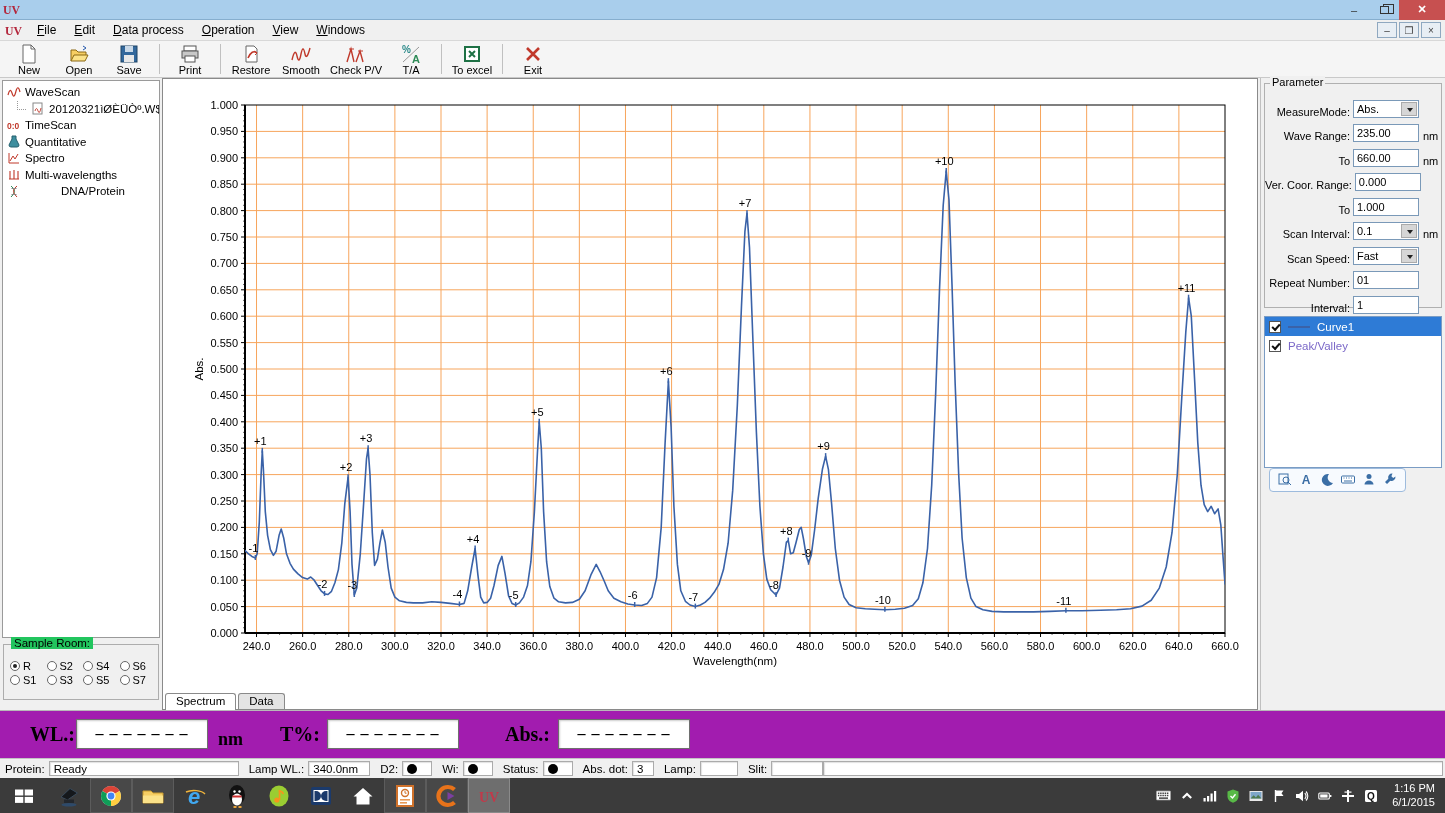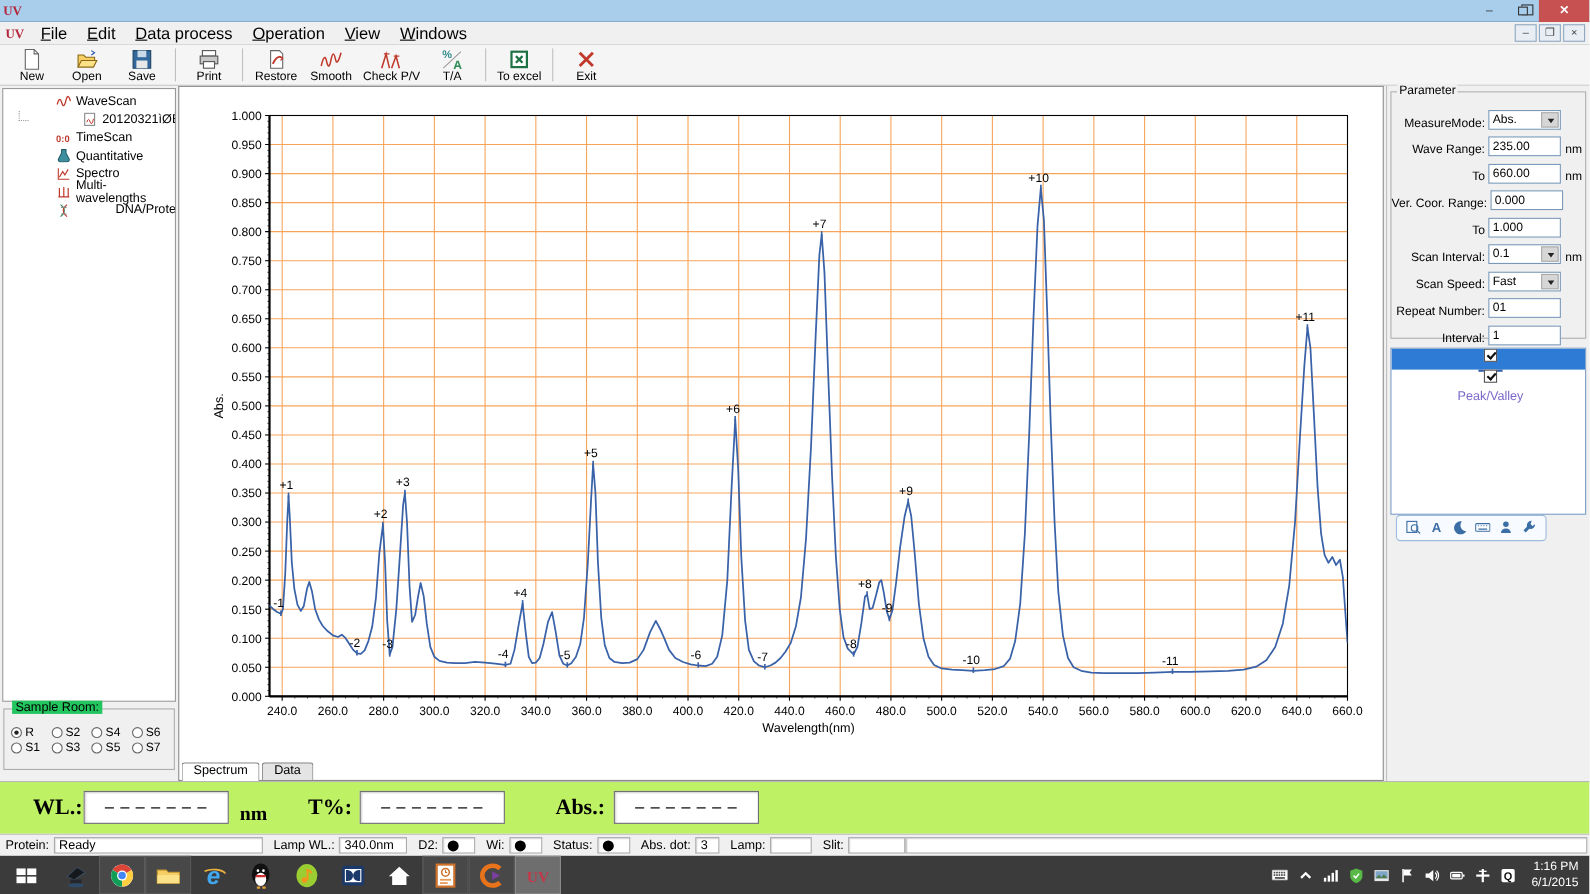--- a/index.html
+++ b/index.html
@@ -12,35 +12,35 @@
   .titlebar-title { position:absolute; left:0; right:0; text-align:center; font-size:12px; color:#1a1a1a; }
   .cap-btns { margin-left:auto; display:flex; height:20px; z-index:2; }
   .cap-btn { width:30px; height:20px; display:flex; align-items:center; justify-content:center; font-size:11px; color:#333; }
   .cap-btn.close { width:46px; background:#C75050; color:#fff; font-weight:bold; }
   .cap-restore-glyph { width:9px; height:8px; border:1px solid #333; position:relative; background:#A9CEEC; }
   .cap-restore-glyph:before { content:""; position:absolute; left:2px; top:-3px; width:9px; height:8px; border:1px solid #333; z-index:-1; }
 
   
   .menubar { position:absolute; top:20px; left:0; right:0; height:21px; background:#F0F0F0; border-bottom:1px solid #D8D8D8; display:flex; align-items:center; padding-left:2px; }
   .menubar .logo { width:20px; height:15px; margin:0 4px 0 2px; }
-  .menu-item { display:inline-block; padding:2px 9px; font-size:15px; cursor:default; }
+  .menu-item { display:inline-block; padding:2px 9px; font-size:12px; cursor:default; }
   .menu-item::first-letter { text-decoration:underline; }
   .child-btns { margin-left:auto; display:flex; gap:2px; padding-right:4px; }
   .child-btn { width:20px; height:16px; border:1px solid #8FA8C0; background:#E8EEF4; font-size:10px; display:flex; align-items:center; justify-content:center; color:#444; }
 
   
   .toolbar { position:absolute; top:41px; left:0; right:0; height:37px; background:#F5F5F5; border-bottom:1px solid #C9C9C9; display:flex; align-items:stretch; padding-left:4px; }
   .tb-btn { min-width:50px; padding:0 4px; border:none; background:none; display:flex; flex-direction:column; align-items:center; justify-content:center; gap:1px; font-size:11px; font-family:inherit; }
   .tb-btn .ic { width:22px; height:20px; }
   .tb-sep { width:1px; background:#C0C0C0; margin:3px 5px; }
 
   
   .sidebar-tree { position:absolute; left:2px; top:80px; width:158px; height:558px; background:#fff; border:1px solid #9A9A9A; font-size:11.5px; padding-top:3px; overflow:hidden; }
   .tree-item { display:flex; align-items:center; gap:4px; height:16.5px; cursor:default; }
-  .tree-item .tic { width:14px; height:13px; flex:none;margin-left:44px; }
+  .tree-item .tic { width:14px; height:13px; flex:none; }
   .tree-conn { width:9px; height:9px; border-left:1px dotted #999; border-bottom:1px dotted #999; margin:-6px 1px 0 0; flex:none; }
 
   .sample-room { position:absolute; left:3px; top:644px; width:156px; height:56px; border:1px solid #ADADAD; background:#F0F0F0; }
   .sample-room .box-title { position:absolute; top:-8px; left:7px; background:#22c55e; padding:0 3px; font-size:11.5px; }
   .radio-rows { padding:14px 4px 0 6px; }
   .radio-row { display:flex; gap:2px; height:14px; }
   .radio-opt { display:flex; align-items:center; gap:3px; width:36px; font-size:11px; }
   .radio { width:10px; height:10px; border-radius:50%; border:1px solid #666; background:#fff; position:relative; flex:none; }
   .radio.checked:after { content:""; position:absolute; left:2px; top:2px; width:4px; height:4px; border-radius:50%; background:#222; }
 
@@ -57,33 +57,33 @@
   .param-box .box-title { position:absolute; top:-8px; left:5px; background:#F0F0F0; padding:0 2px; font-size:11px; }
   .param-rows { padding-top:9px; }
   .param-row { display:flex; align-items:flex-end; height:24.5px; padding-right:2px; font-size:11px; }
   .param-row .plabel { flex:1; text-align:right; padding-right:3px; white-space:nowrap; }
   .pctl { width:66px; height:18px; border:1px solid #7A99B8; background:#fff; display:flex; align-items:center; font-size:11px; padding-left:3px; position:relative; flex:none; }
   .pctl.select:after { content:""; position:absolute; right:1px; top:1px; bottom:1px; width:14px; background:#D6D6D6; border:1px solid #AAA; }
   .pctl.select:before { content:""; position:absolute; right:5px; top:7px; border:3.5px solid transparent; border-top:4px solid #222; z-index:2; }
   .punit { width:20px; padding-left:4px; font-size:11px; flex:none; }
 
   .curve-list { position:absolute; top:238px; left:3px; right:3px; height:152px; border:1px solid #7A9CC4; background:#fff; overflow:hidden; }
-  .curve-row { height:19px; display:flex; align-items:center; gap:7px; padding-left:4px; font-size:11.5px;flex-direction:column; }
+  .curve-row { height:19px; display:flex; align-items:center; gap:7px; padding-left:4px; font-size:11.5px; }
   .curve-row.selected { background:#2E7BD6; color:#fff; }
   .curve-row .pv-label { color:#7B68C8; }
   .cbox { width:12px; height:12px; border:1px solid #555; background:#fff; position:relative; flex:none; }
   .cbox.checked:after { content:""; position:absolute; left:2px; top:2px; width:6px; height:3px; border-left:2px solid #111; border-bottom:2px solid #111; transform:rotate(-48deg); }
   .swatch { width:22px; height:2px; background:#3A62A8; flex:none; }
 
   .tool-strip { position:absolute; top:390px; left:8px; height:24px; border:1px solid #9DBBDD; border-radius:4px; display:flex; align-items:center; gap:5px; padding:0 7px; background:#F7FAFE; }
   .tool-strip .ts-btn { width:16px; height:16px; border:none; background:none; padding:0; }
   .tool-strip svg { width:14px; height:14px; }
 
   
-  .controlbar { position:absolute; top:710px; left:0; right:0; height:48px; background:#bef264; border-top:1px solid #B8B8B8; font-family:"Liberation Serif",serif; }
+  .controlbar { position:absolute; top:710px; left:0; right:0; height:48px; background:#a21caf; border-top:1px solid #B8B8B8; font-family:"Liberation Serif",serif; }
   .ro-label { position:absolute; font-size:20px; font-weight:bold; }
   .ro-field { position:absolute; width:132px; height:30px; border:1px solid #6F6F6F; box-shadow:inset 1px 1px 2px rgba(0,0,0,.2); background:#fff; text-align:center; line-height:28px; font-weight:bold; font-size:16px; letter-spacing:1px; }
   .ro-unit { position:absolute; font-size:18px; font-weight:bold; }
   .act-btns { position:absolute; left:652px; top:12px; display:flex; gap:13px; }
   .act-btn { min-width:63px; height:22px; padding:0 8px; border:1px solid #707070; background:#F2F2F2; font-family:"Liberation Serif",serif; font-size:13.5px; }
 
   
   .statusbar { position:absolute; top:758px; left:0; right:0; height:20px; background:#F0F0F0; border-top:1px solid #C4C4C4; display:flex; align-items:center; font-size:11.5px; padding:0 2px; }
   .seg-label { margin:0 4px 0 10px; white-space:nowrap; }
   .seg-label:first-child { margin-left:3px; }

